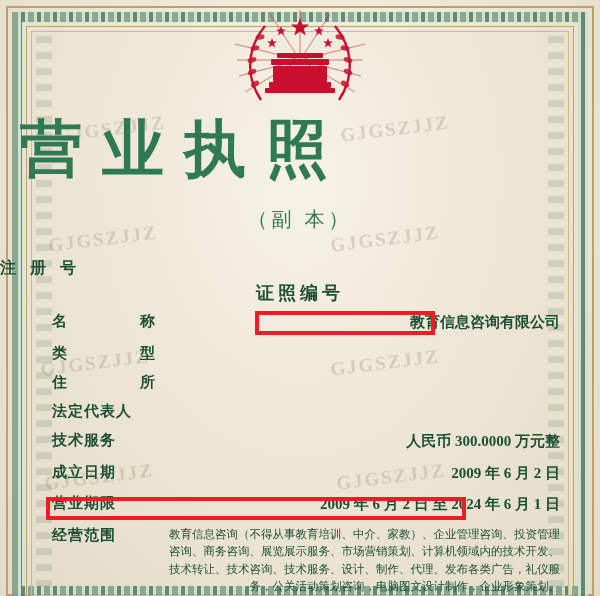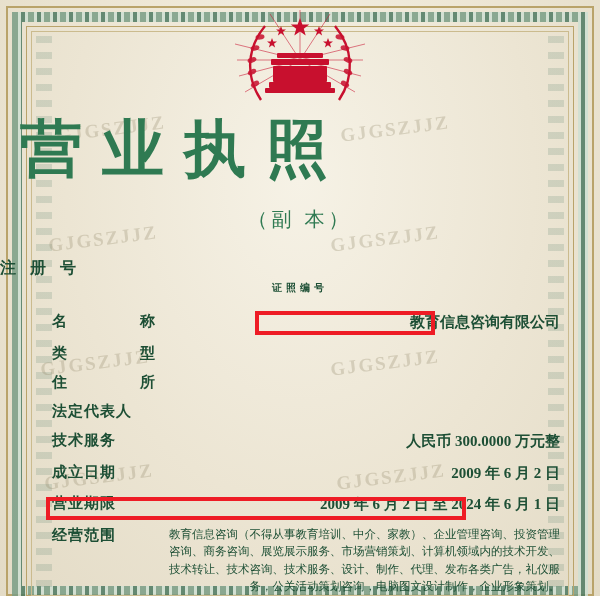--- a/index.html
+++ b/index.html
@@ -114,21 +114,21 @@
     color: #1d4f35;
     font-weight: bold;
   }
   .cert-no {
     position: absolute;
     top: 281px;
     left: 0;
     width: 100%;
     text-align: center;
     font-family: "Liberation Serif", serif;
-    font-size: 10px;
+    font-size: 18px;
     letter-spacing: 4px;
     color: #1d4f35;
     font-weight: bold;
   }
 
   
   .fields {
     position: absolute;
     left: 52px;
     top: 312px;

